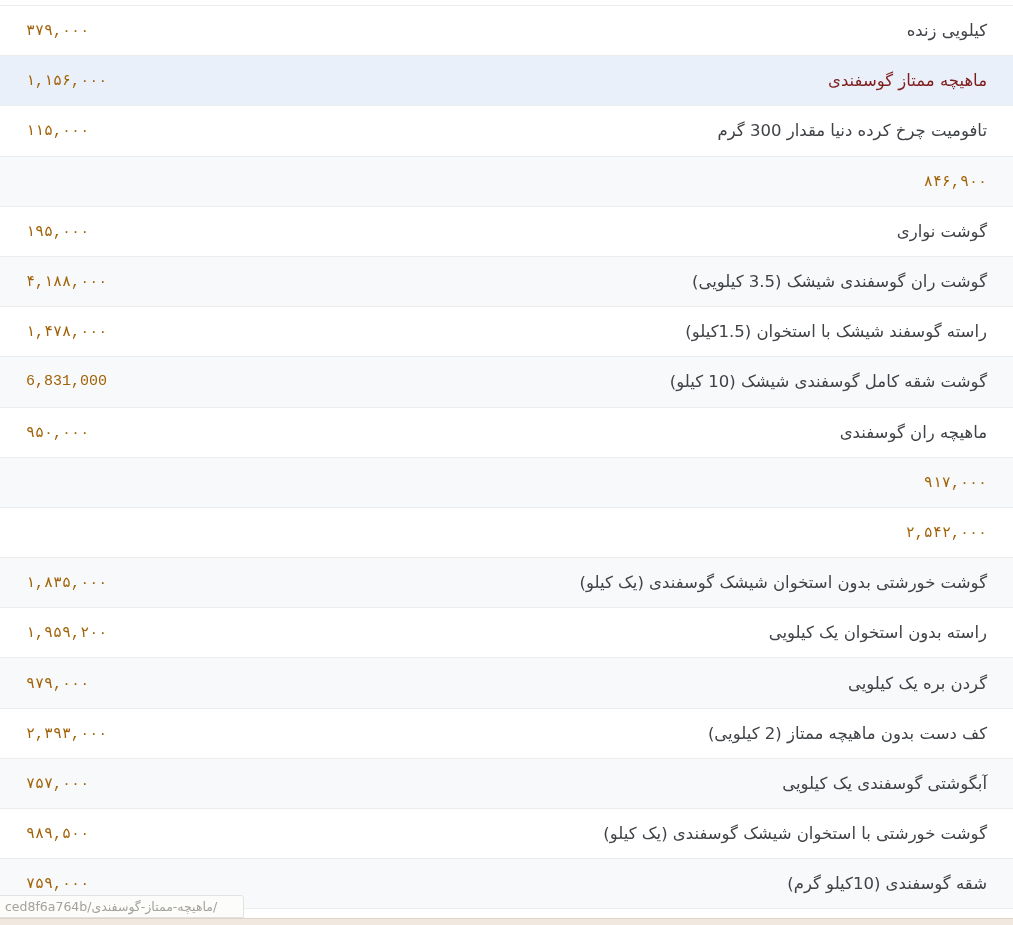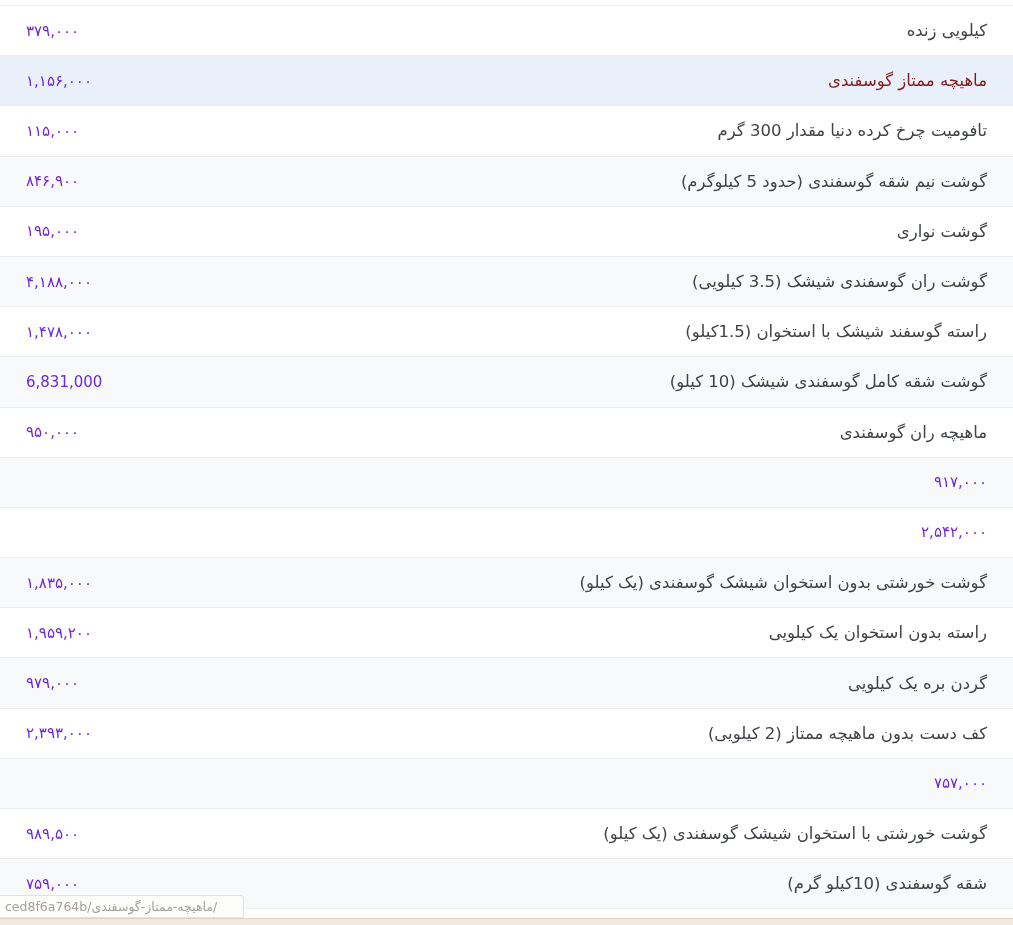--- a/index.html
+++ b/index.html
@@ -36,24 +36,25 @@
   .row.highlighted { background: #e9f0fa; }
   .name {
     color: #3f4246;
     font-size: 16.5px;
     text-decoration: none;
     white-space: nowrap;
     cursor: pointer;
   }
   .row.highlighted .name { color: #7f1d1d; }
   .price {
-    color: #6d28d9;
+    color: #a16207;
     font-size: 15px;
     direction: ltr;
     white-space: nowrap;
+    font-family: Liberation Mono, monospace;
   }
   .status-bar {
     position: absolute;
     left: -6px;
     bottom: 7px;
     width: 250px;
     height: 23px;
     background: #fcfcfb;
     border: 1px solid #e2e2e0;
     border-radius: 0 3px 0 0;
@@ -90,21 +91,20 @@
     <a class="name">ماهیچه ممتاز گوسفندی</a>
     <div class="price">۱,۱۵۶,۰۰۰</div>
   </div>
 
   <div class="row">
     <a class="name">تافومیت چرخ کرده دنیا مقدار 300 گرم</a>
     <div class="price">۱۱۵,۰۰۰</div>
   </div>
 
   <div class="row striped">
-    <a class="name">گوشت نیم شقه گوسفندی (حدود 5 کیلوگرم)</a>
     <div class="price">۸۴۶,۹۰۰</div>
   </div>
 
   <div class="row">
     <a class="name">گوشت نواری</a>
     <div class="price">۱۹۵,۰۰۰</div>
   </div>
 
   <div class="row striped">
     <a class="name">گوشت ران گوسفندی شیشک (3.5 کیلویی)</a>
@@ -148,20 +148,21 @@
     <a class="name">گردن بره یک کیلویی</a>
     <div class="price">۹۷۹,۰۰۰</div>
   </div>
 
   <div class="row">
     <a class="name">کف دست بدون ماهیچه ممتاز (2 کیلویی)</a>
     <div class="price">۲,۳۹۳,۰۰۰</div>
   </div>
 
   <div class="row striped">
+    <a class="name">آبگوشتی گوسفندی یک کیلویی</a>
     <div class="price">۷۵۷,۰۰۰</div>
   </div>
 
   <div class="row">
     <a class="name">گوشت خورشتی با استخوان شیشک گوسفندی (یک کیلو)</a>
     <div class="price">۹۸۹,۵۰۰</div>
   </div>
 
   <div class="row striped">
     <a class="name">شقه گوسفندی (10کیلو گرم)</a>

